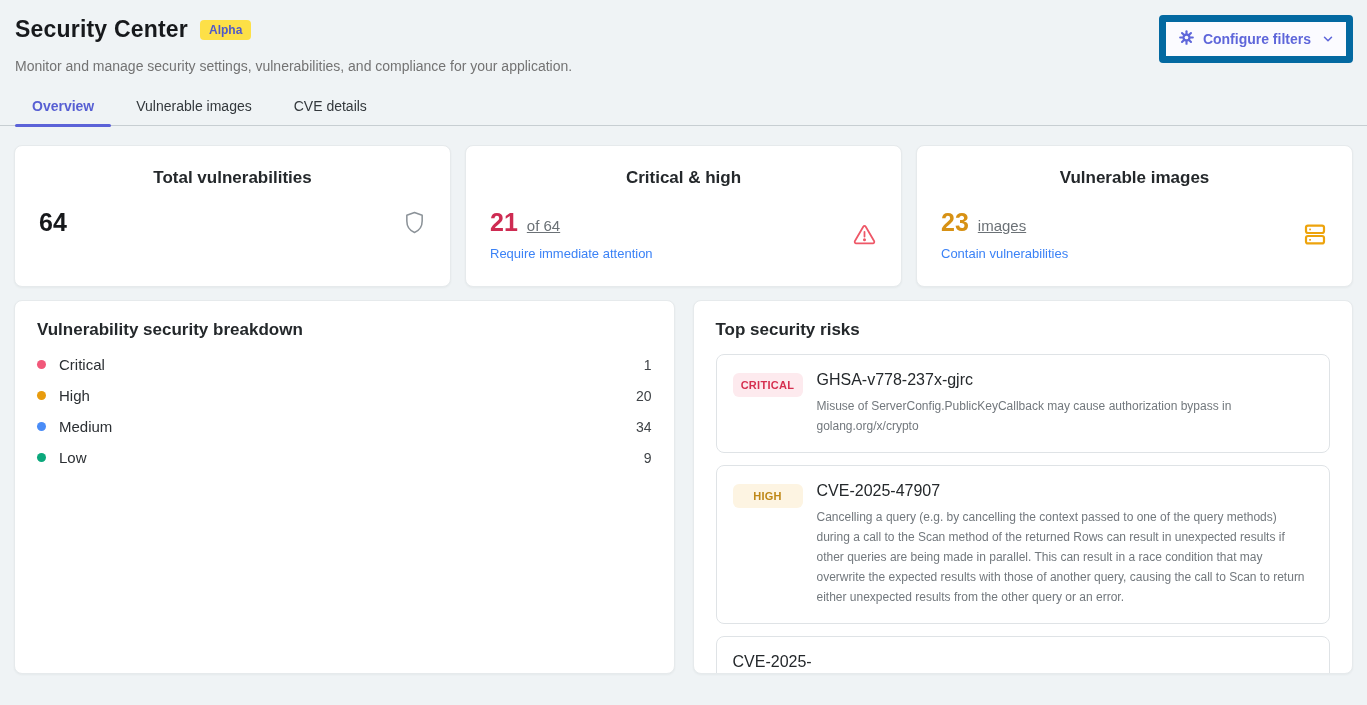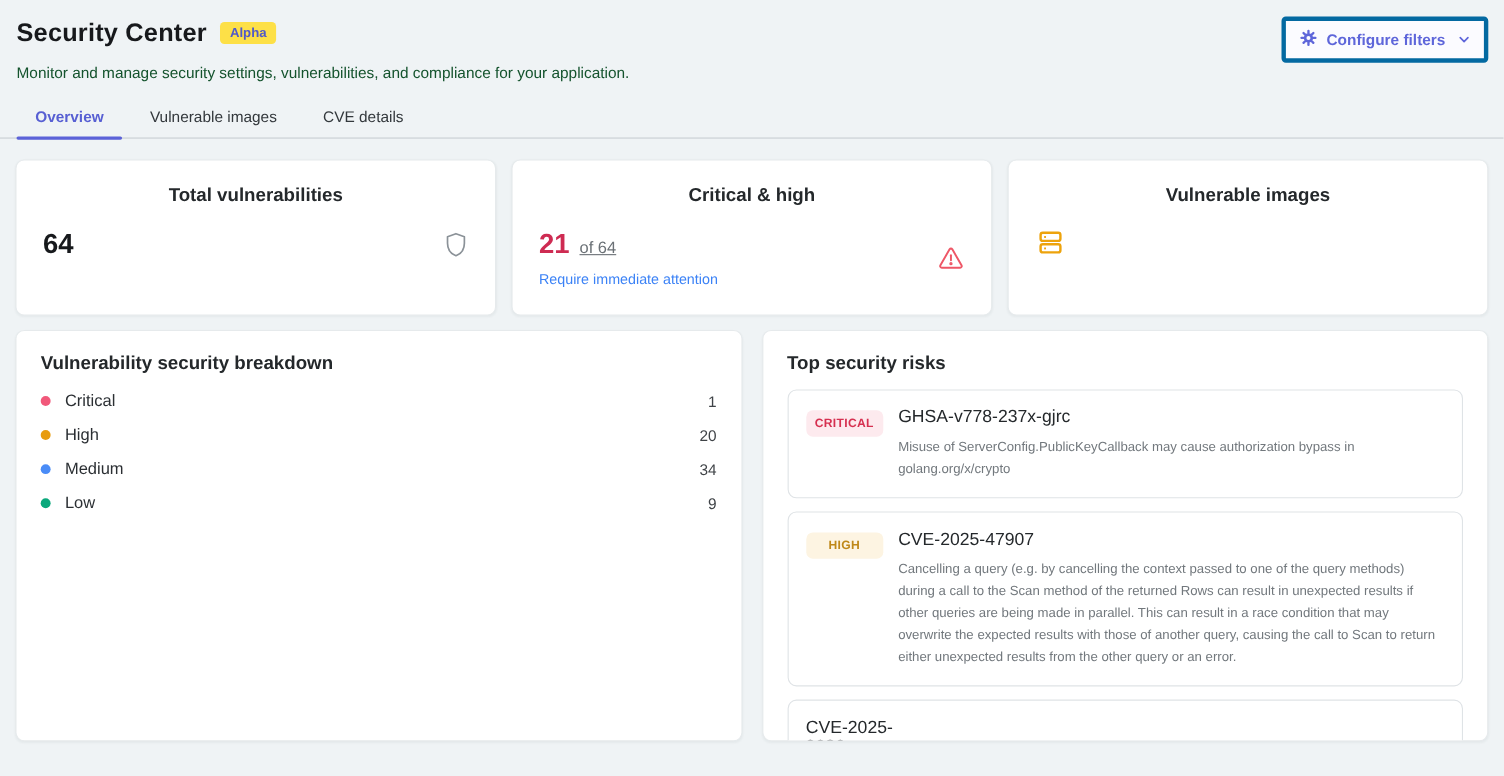--- a/index.html
+++ b/index.html
@@ -13,26 +13,26 @@
   .page { width: 1367px; height: 705px; }
 
   
   .header { padding: 16px 14px 0 15px; position: relative; }
   .title-row { display: flex; align-items: center; gap: 12px; }
   h1.page-title { font-size: 23px; font-weight: 700; color: #17191c; letter-spacing: 0.2px; }
   .alpha-badge {
     background: #fde047; color: #5059c9; font-size: 12px; font-weight: 600;
     padding: 4px 9px; border-radius: 4px; line-height: 1;
   }
-  .subtitle { margin-top: 15px; font-size: 14px; color: #14532d; }
+  .subtitle { margin-top: 15px; font-size: 14px; color: #737373; }
 
   .config-btn {
     position: absolute; top: 15px; right: 14px;
     display: flex; align-items: center; gap: 8px;
-    background: #fbfbff; border: 4px solid #0369a1; border-radius: 4px;
+    background: #fbfbff; border: 7px solid #0369a1; border-radius: 4px;
     padding: 7px 12px; cursor: pointer;
     color: #5e66da; font-size: 14px; font-weight: 700;
     font-family: "Liberation Sans", sans-serif;
   }
   .config-btn .chev { margin-left: 3px; display: flex; }
 
   
   .tabs-bar {
     margin-top: 16px;
     border-bottom: 1px solid #c7ced2;
@@ -184,20 +184,27 @@
             <line x1="12" y1="8.6" x2="12" y2="13"></line>
             <circle cx="12" cy="16" r="0.6" fill="#ee5767"></circle>
           </svg>
         </span>
       </div>
     </div>
 
     <div class="stat-card">
       <div class="card-title">Vulnerable images</div>
       <div class="card-body">
+        <div class="value-block">
+          <div class="value-line">
+            <span class="big-value amber">23</span>
+            <span class="value-suffix">images</span>
+          </div>
+          <div class="card-subtext">Contain vulnerabilities</div>
+        </div>
         <span class="card-icon">
           <svg width="27" height="25" viewBox="0 0 27 25" fill="none" stroke="#eda30c" stroke-width="2.2">
             <rect x="5" y="3.6" width="18" height="7.4" rx="2"></rect>
             <rect x="5" y="14" width="18" height="7.4" rx="2"></rect>
             <rect x="8.2" y="6.6" width="1.7" height="1.7" fill="#eda30c" stroke="none"></rect>
             <rect x="8.2" y="17" width="1.7" height="1.7" fill="#eda30c" stroke="none"></rect>
           </svg>
         </span>
       </div>
     </div>

